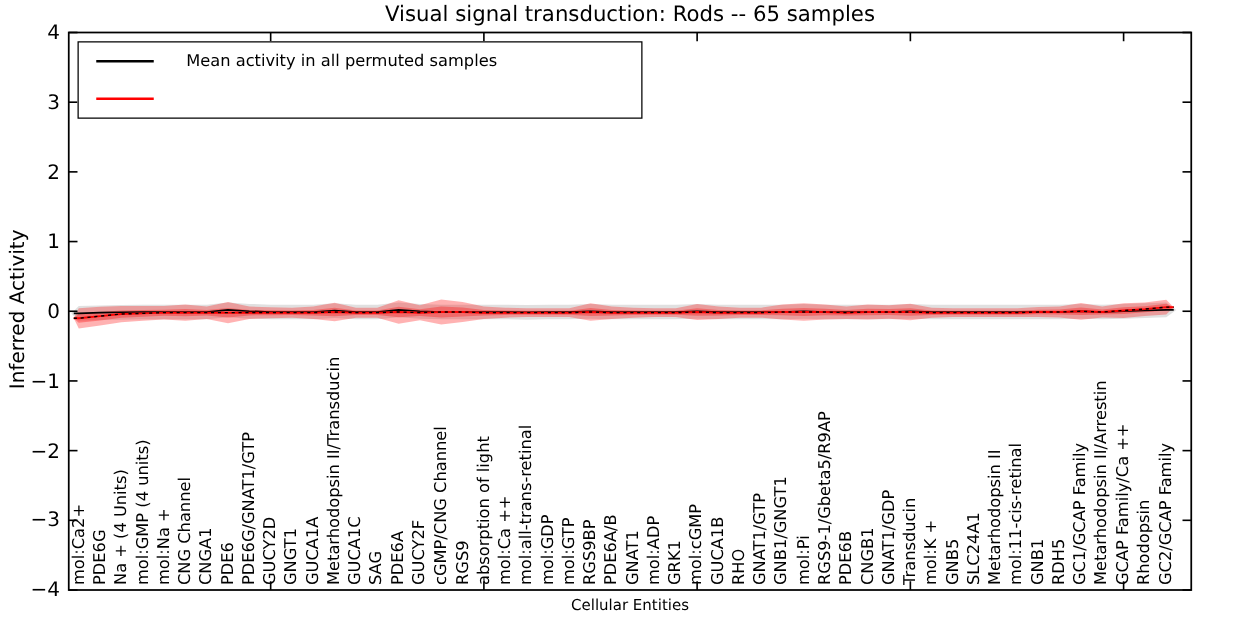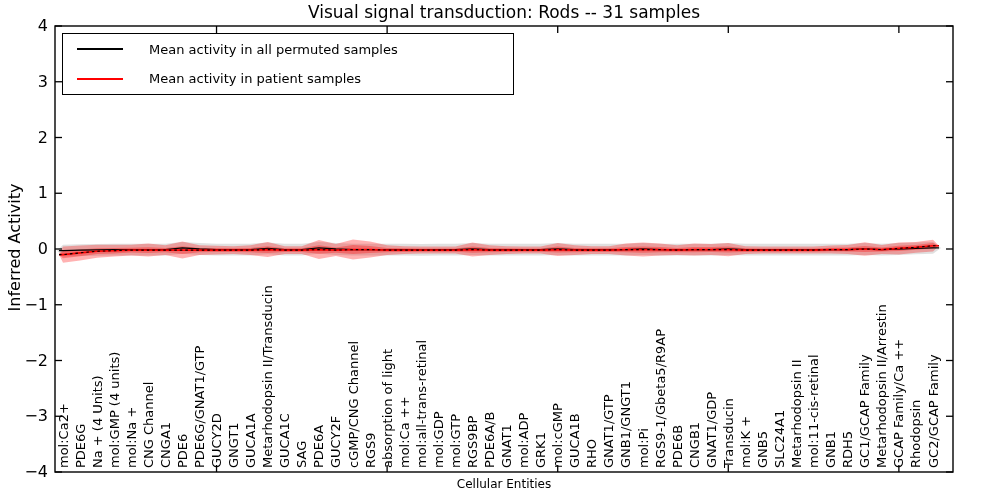--- a/index.html
+++ b/index.html
@@ -57,32 +57,31 @@
       <line x1="387.11764705882354" y1="26" x2="387.11764705882354" y2="33" stroke="#000000" stroke-width="1.3"></line>
       <line x1="387.11764705882354" y1="472" x2="387.11764705882354" y2="465" stroke="#000000" stroke-width="1.3"></line>
       <line x1="557.7058823529412" y1="26" x2="557.7058823529412" y2="33" stroke="#000000" stroke-width="1.3"></line>
       <line x1="557.7058823529412" y1="472" x2="557.7058823529412" y2="465" stroke="#000000" stroke-width="1.3"></line>
       <line x1="728.2941176470588" y1="26" x2="728.2941176470588" y2="33" stroke="#000000" stroke-width="1.3"></line>
       <line x1="728.2941176470588" y1="472" x2="728.2941176470588" y2="465" stroke="#000000" stroke-width="1.3"></line>
       <line x1="898.8823529411765" y1="26" x2="898.8823529411765" y2="33" stroke="#000000" stroke-width="1.3"></line>
       <line x1="898.8823529411765" y1="472" x2="898.8823529411765" y2="465" stroke="#000000" stroke-width="1.3"></line>
     </svg>
 
-  <div class="chart-title">Visual signal transduction: Rods -- 31 samples</div>
+  <div class="chart-title">Visual signal transduction: Rods -- 65 samples</div>
   <div class="y-axis-label">Inferred Activity</div>
   <div class="x-axis-label">Cellular Entities</div>
 
   <div class="legend">
     <div class="legend-row">
       <span class="legend-handle" id="handle-0" style="border-top-color: rgb(0, 0, 0);"></span>
       <span class="legend-text">Mean activity in all permuted samples</span>
     </div>
     <div class="legend-row">
       <span class="legend-handle" id="handle-1" style="border-top-color: rgb(255, 0, 0);"></span>
-      <span class="legend-text">Mean activity in patient samples</span>
     </div>
   </div>
 
   <div id="yticks">
       <div class="ytick" style="left: 4px; top: 16px;">4</div>
       <div class="ytick" style="left: 4px; top: 71.75px;">3</div>
       <div class="ytick" style="left: 4px; top: 127.5px;">2</div>
       <div class="ytick" style="left: 4px; top: 183.25px;">1</div>
       <div class="ytick" style="left: 4px; top: 239px;">0</div>
       <div class="ytick" style="left: 4px; top: 294.75px;">−1</div>

